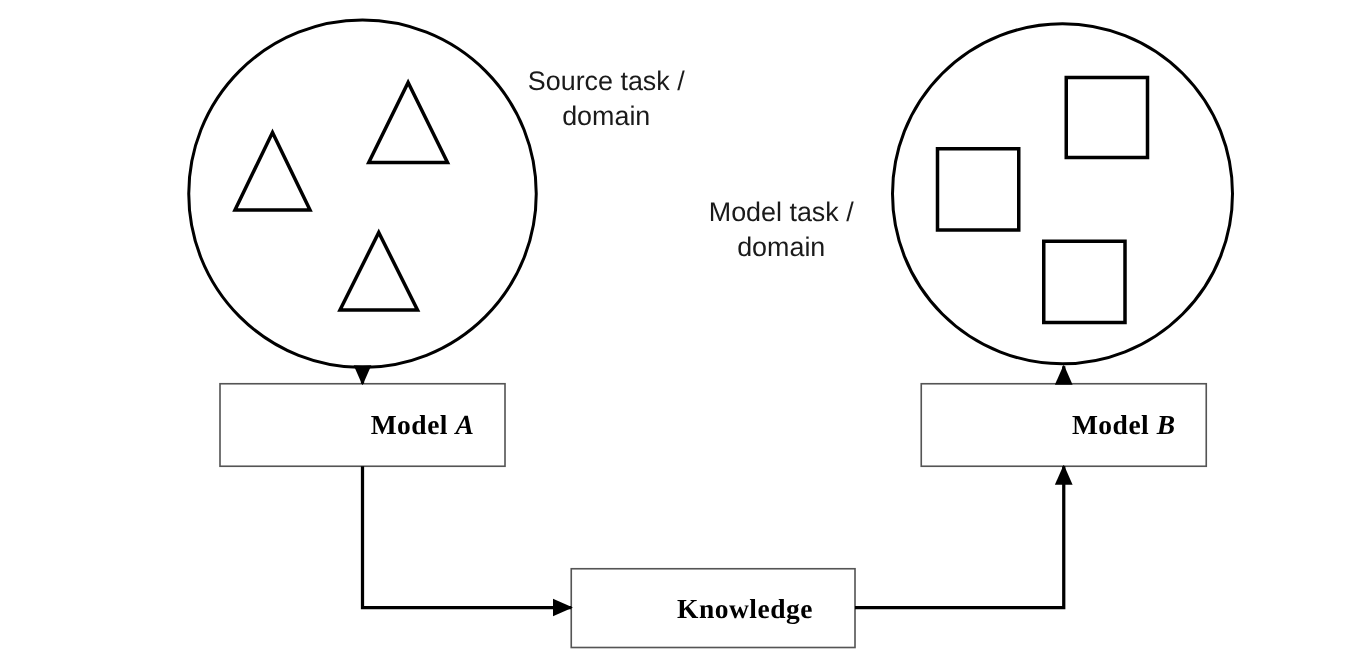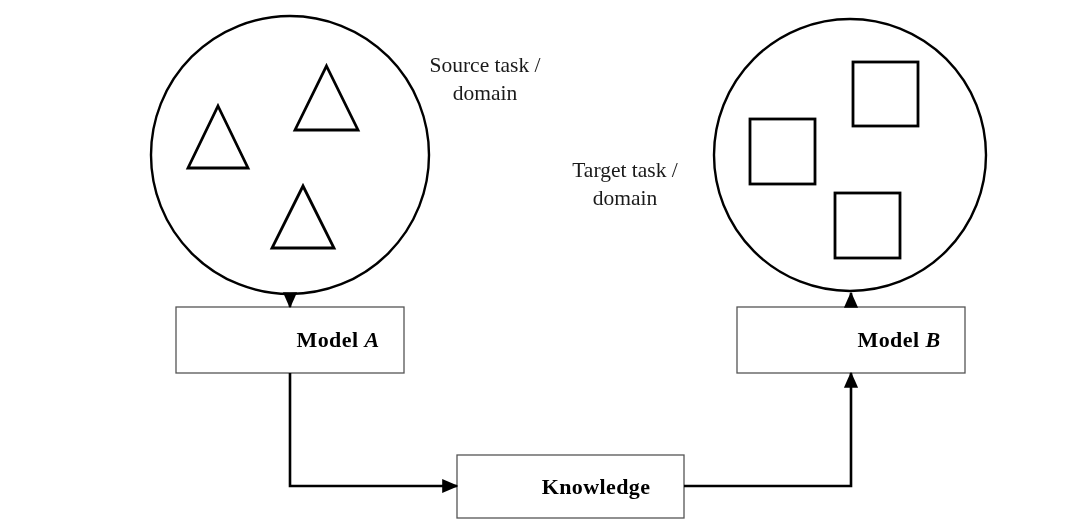--- a/index.html
+++ b/index.html
@@ -24,21 +24,21 @@
     top: 0;
     left: 0;
     width: 1080px;
     height: 528px;
   }
   .label-text {
     position: absolute;
     text-align: center;
     line-height: 1.30;
     font-size: 21.5px;
-    font-family: Liberation Serif, serif;
+    font-family: Liberation Sans, sans-serif;
     white-space: nowrap;
     color: #1a1a1a;
   }
   .box-label {
     position: absolute;
     display: flex;
     align-items: center;
     justify-content: center;
     font-weight: bold;
     font-size: 22px;
@@ -89,21 +89,21 @@
 
     <line x1="851" y1="307" x2="851" y2="293" stroke="#000000" stroke-width="2.6" marker-end="url(#arrow-head)"></line>
   </svg>
 
   <div class="label-text" style="left:410px; top:52px; width:150px;">
     <div>Source task /</div>
     <div>domain</div>
   </div>
 
   <div class="label-text" style="left:550px; top:157px; width:150px;">
-    <div>Target task /</div>
+    <div>Model task /</div>
     <div>domain</div>
   </div>
 
   <div class="box-label" style="left:176px; top:307px; width:228px; height:66px;">
     <span>Model</span>
     <span class="var">A</span>
   </div>
 
   <div class="box-label" style="left:737px; top:307px; width:228px; height:66px;">
     <span>Model</span>

